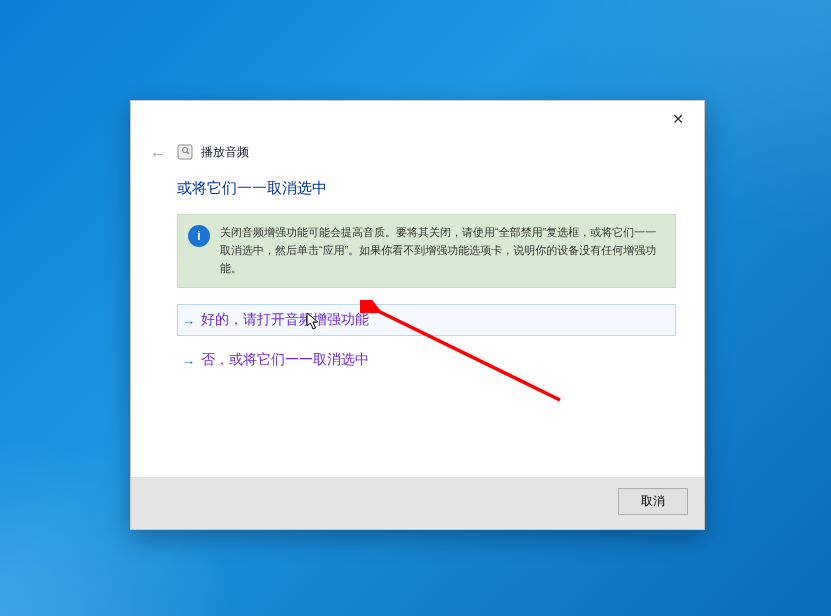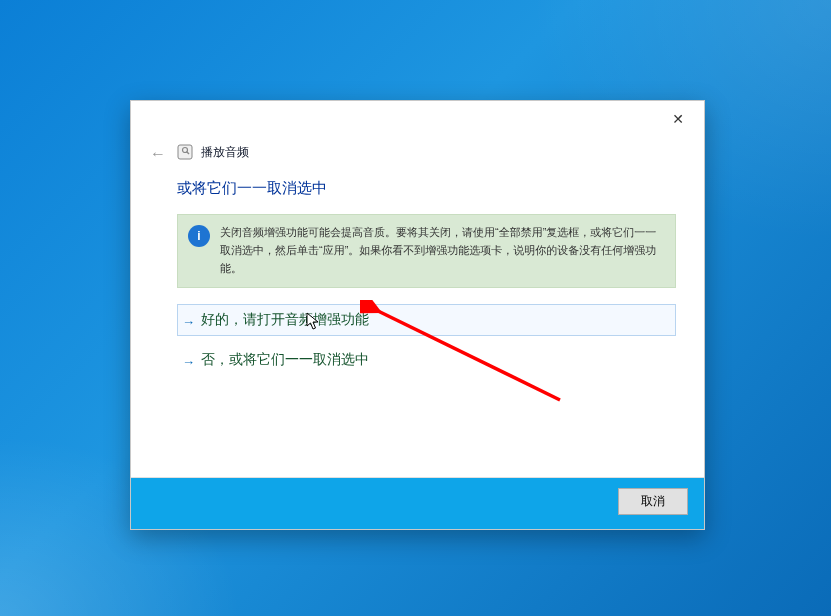--- a/index.html
+++ b/index.html
@@ -132,27 +132,27 @@
     }
     .option-link.highlighted {
       border: 1px solid #b8d4f0;
       background: #f4f9ff;
     }
     .option-arrow {
       color: #0a6ab8;
       font-size: 13px;
     }
     .option-text {
-      color: #14532d;
+      color: #6d28d9;
     }
     .footer {
       display: flex;
       justify-content: flex-end;
       padding: 10px 16px 14px 16px;
-      background: #0ea5e9;
+      background: #e5e5e5;
       border-top: 1px solid #e0e0e0;
     }
     .cancel-btn {
       padding: 4px 22px;
       background: #e1e1e1;
       border: 1px solid #adadad;
       font-size: 12px;
       cursor: pointer;
       font-family: inherit;
     }

